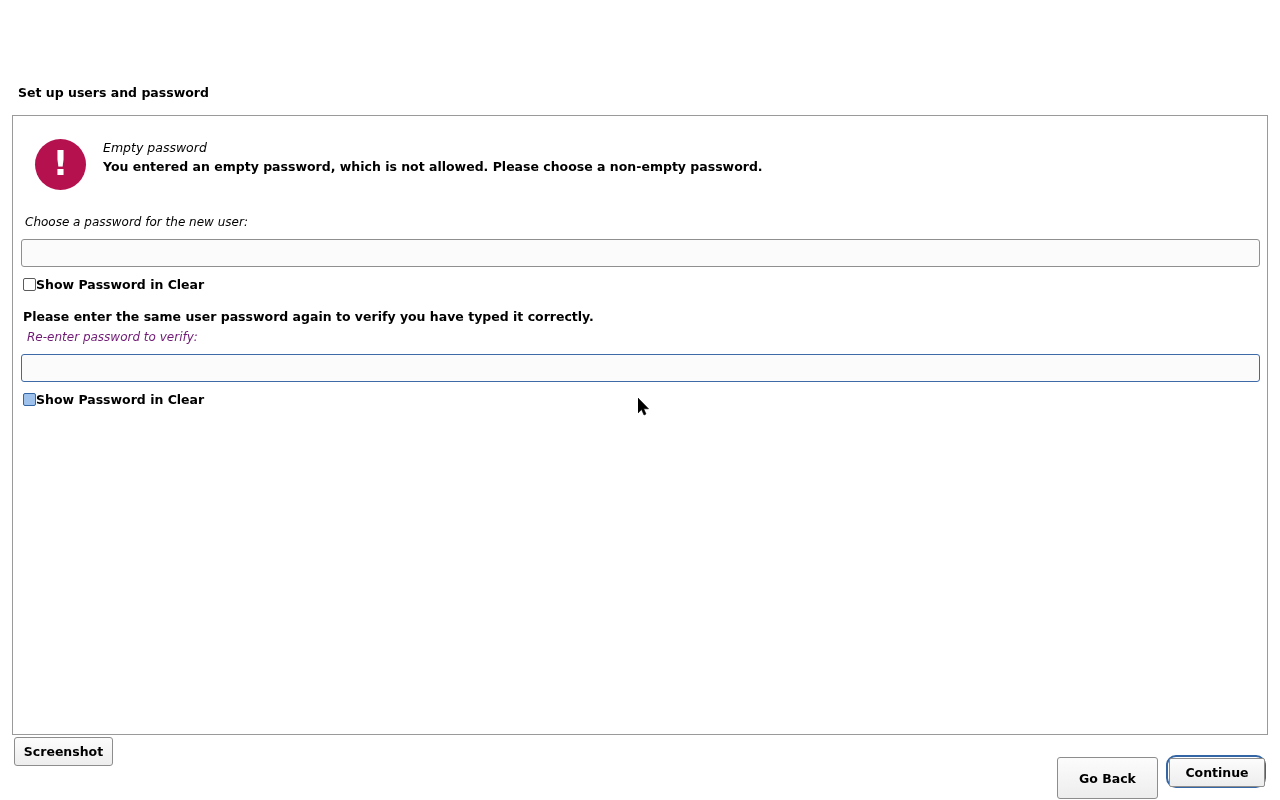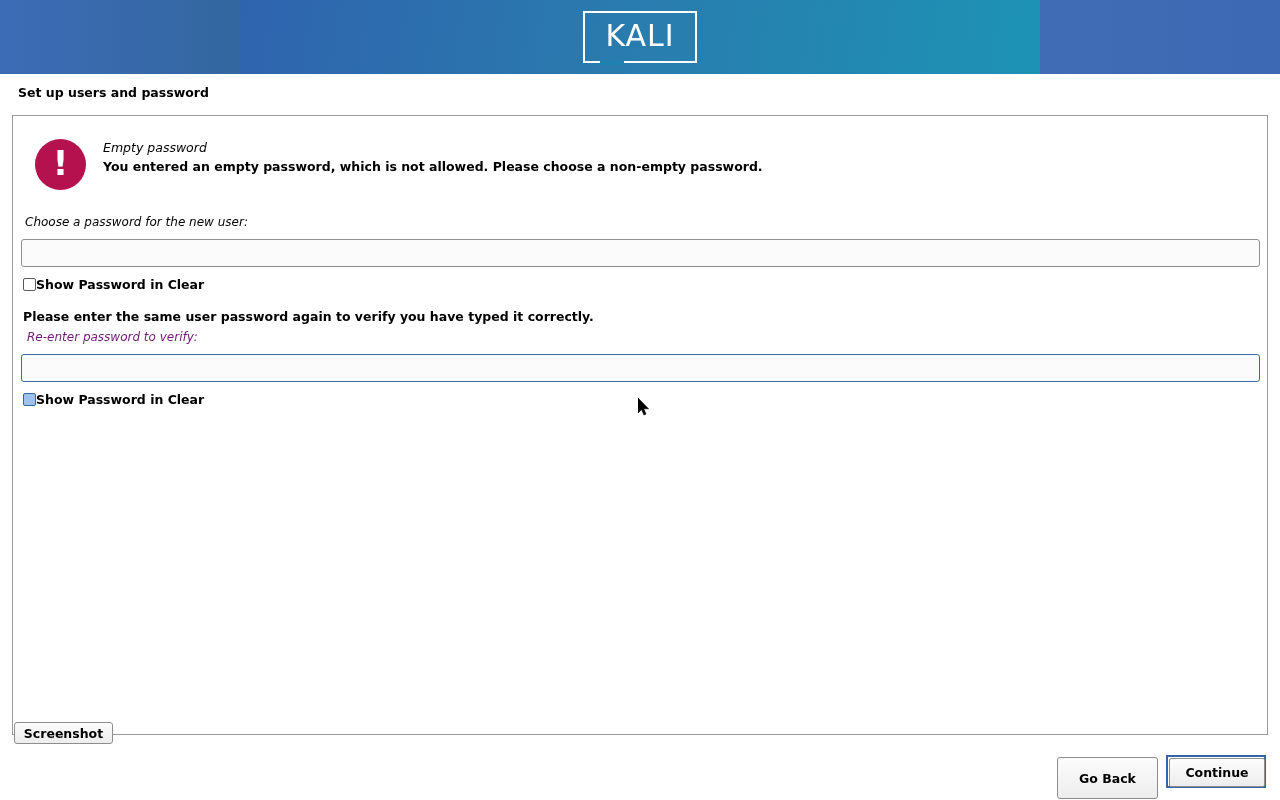--- a/index.html
+++ b/index.html
@@ -250,38 +250,38 @@
     font-weight: bold;
     color: #000000;
     display: flex;
     align-items: center;
     justify-content: center;
     cursor: pointer;
     font-family: "DejaVu Sans", "Liberation Sans", sans-serif;
   }
   .btn-screenshot {
     left: 14px;
-    top: 722px;
+    top: 737px;
     width: 99px;
-    height: 22px;
+    height: 29px;
   }
   .btn-goback {
     left: 1057px;
     top: 757px;
     width: 101px;
     height: 42px;
   }
   .btn-continue-wrap {
     position: absolute;
     left: 1166px;
     top: 755px;
     width: 100px;
     height: 33px;
     border: 2px solid #3465a4;
-    border-radius: 0;
+    border-radius: 10px;
     box-sizing: border-box;
     padding: 0;
   }
   .btn-continue {
     position: absolute;
     left: 1px;
     top: 1px;
     width: 94px;
     height: 27px;
     border: 1px solid #8d8d8d;
@@ -303,29 +303,20 @@
     width: 12px;
     height: 18px;
     pointer-events: none;
   }
 </style>
 </head>
 <body>
 
 <div id="app">
 
-  <div class="banner">
-    <div class="banner-left-fade"></div>
-    <div class="banner-center"></div>
-    <div class="banner-right-fade"></div>
-    <div class="kali-logo">
-      <span class="kali-logo-text">KALI</span>
-    </div>
-    <div class="kali-logo-notch"></div>
-  </div>
 
   <div class="page-title">Set up users and password</div>
 
   <div class="panel">
 
     <div class="error-block">
       <div class="error-icon">
         <span class="error-icon-glyph">!</span>
       </div>
       <div class="error-title">Empty password</div>

